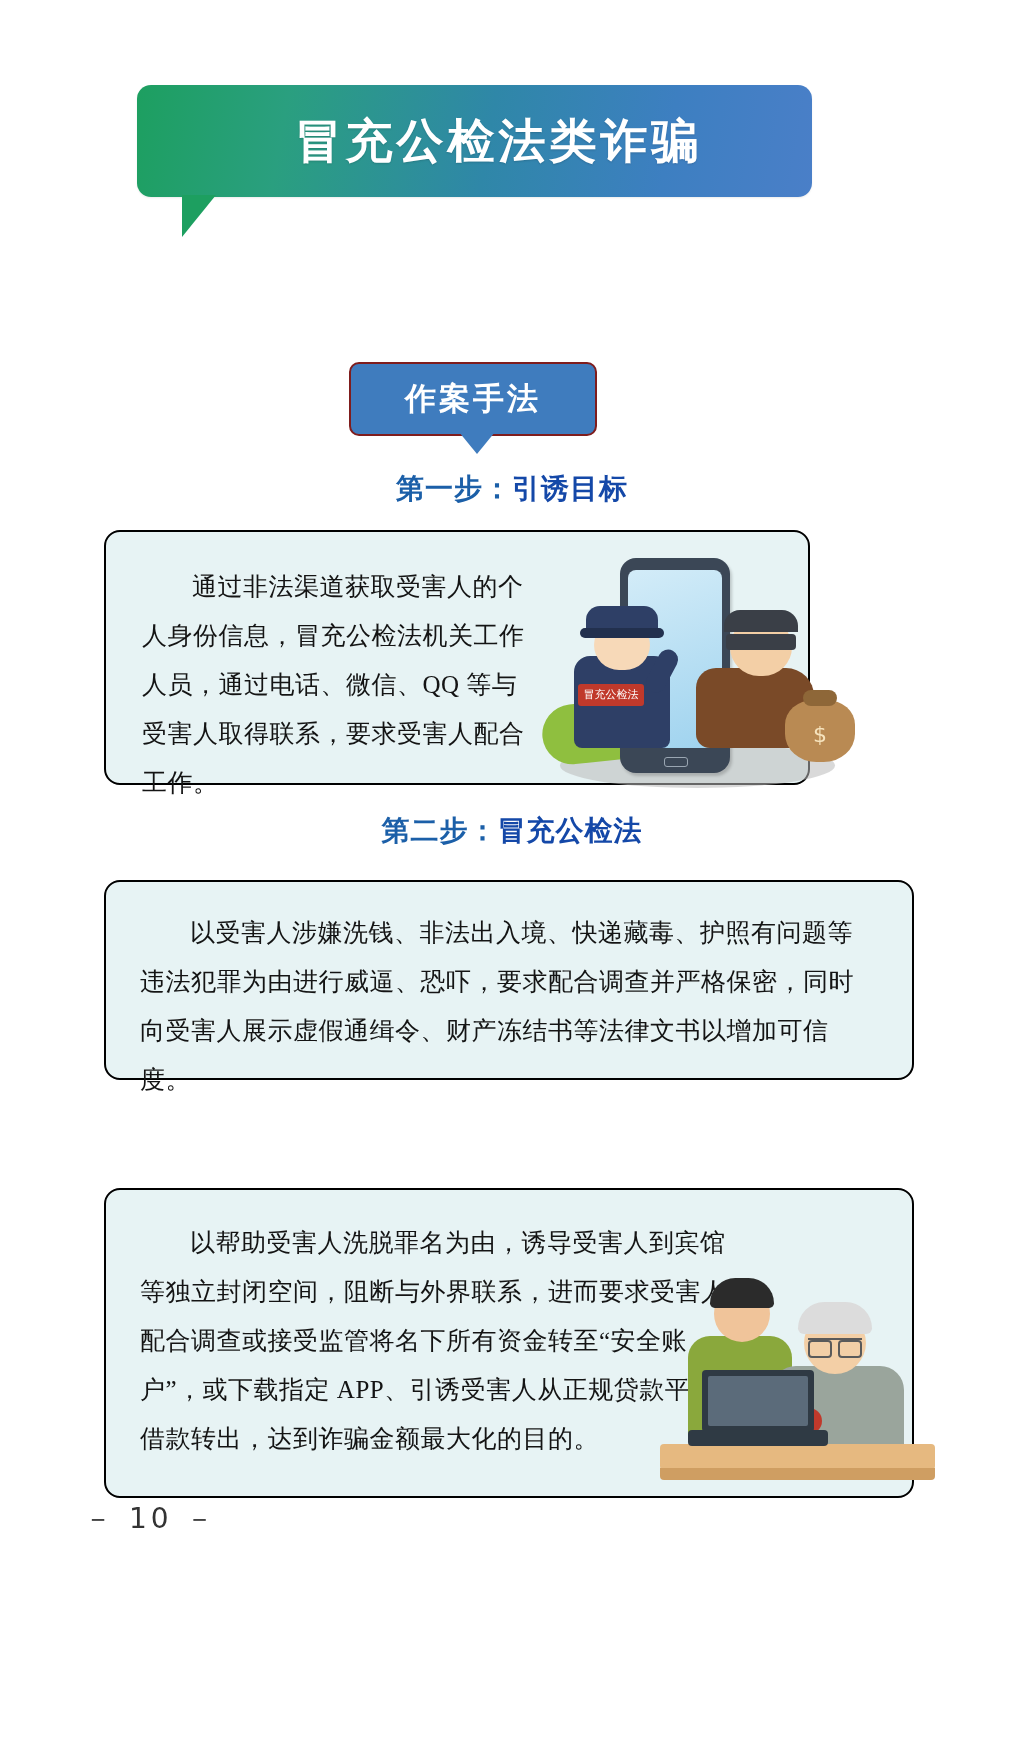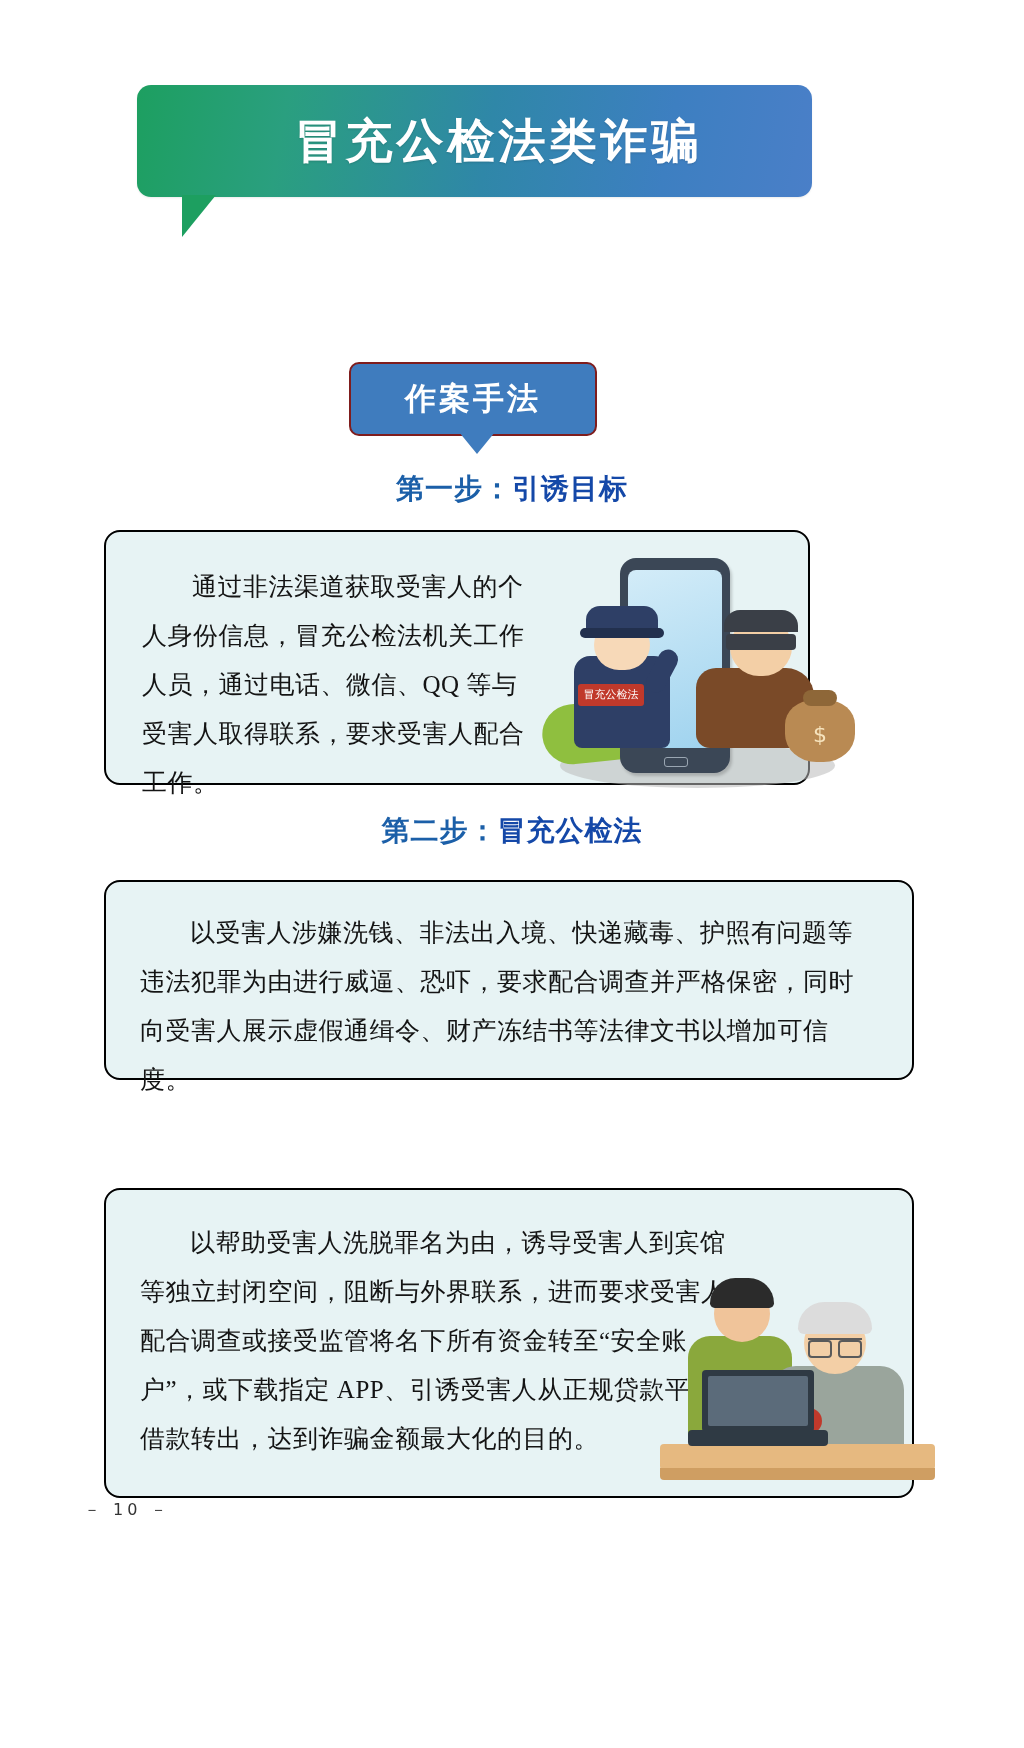--- a/index.html
+++ b/index.html
@@ -440,21 +440,21 @@
     width: 26px; height: 26px;
     background: #c0392b;
     border-radius: 13px;
   }
 
   
   .page-number {
     position: absolute;
     left: 84px;
     top: 1500px;
-    font-size: 16px;
+    font-size: 28px;
     color: #333;
     letter-spacing: 4px;
     font-family: "DejaVu Sans", "Liberation Sans", sans-serif;
   }
 </style>
 </head>
 <body>
 
 <div class="page">
 

